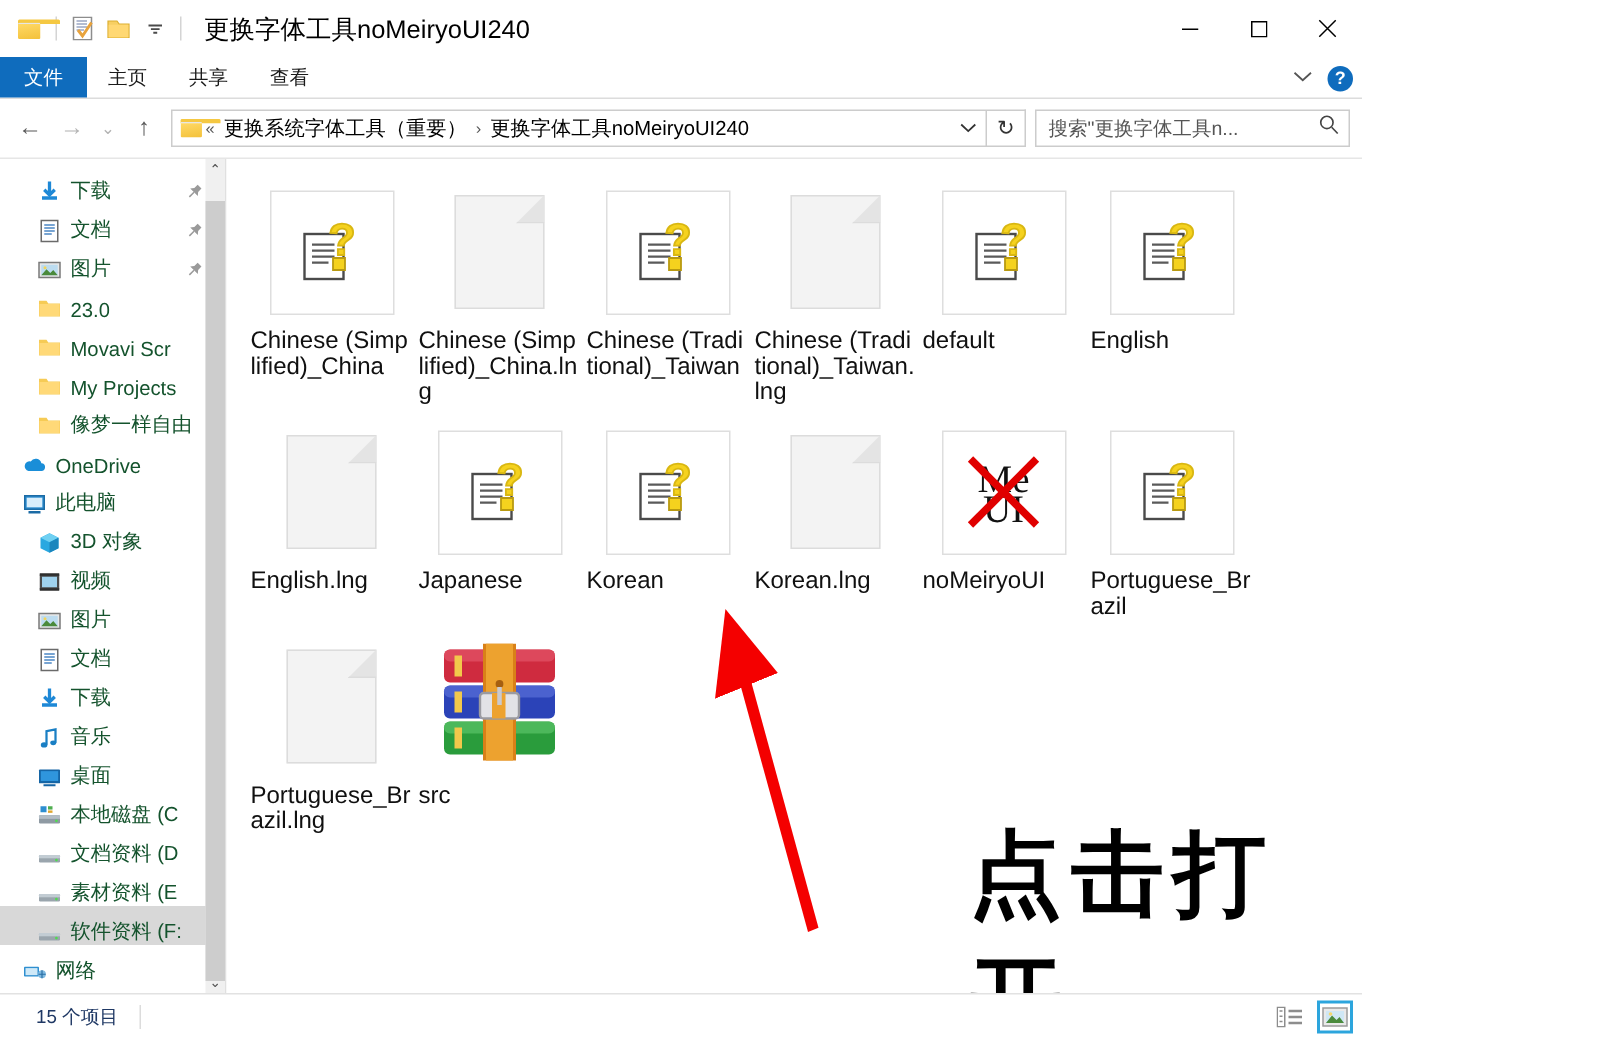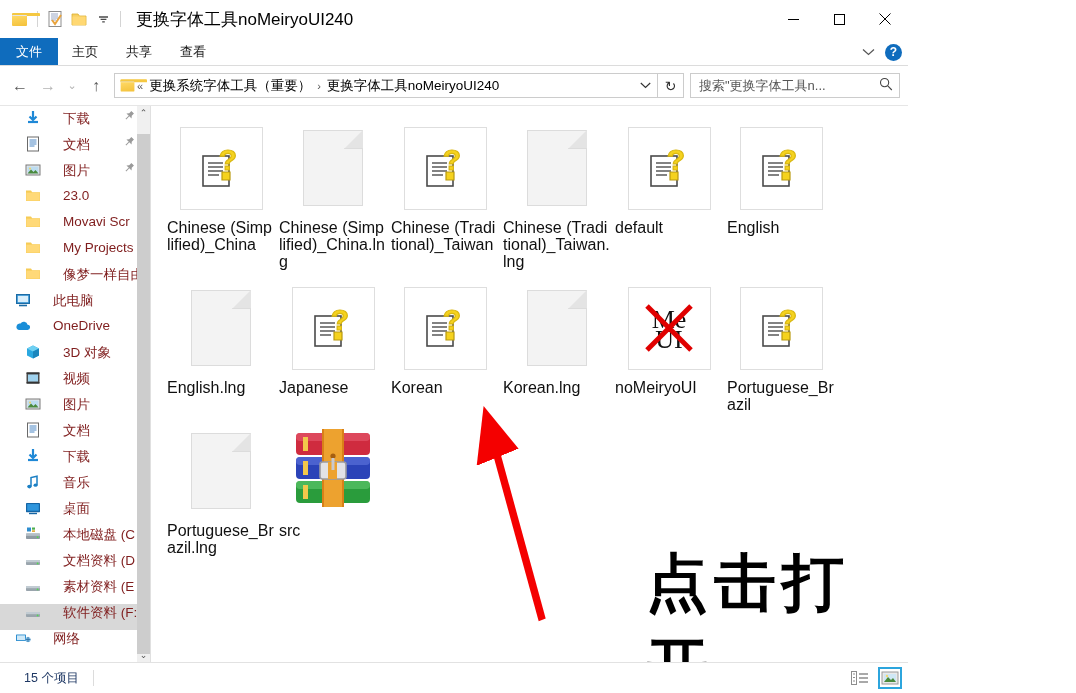--- a/index.html
+++ b/index.html
@@ -137,23 +137,23 @@
   
   .sidebar {
     width: 151px; min-width: 151px;
     background: #ffffff;
     position: relative;
     overflow: hidden;
     border-right: 1px solid #e0e0e0;
   }
   .sb-scroll { padding-top: 4px; }
   .sb-item {
-    height: 26px; display: flex; align-items: flex-start;
-    padding-left: 14px; gap: 22px; white-space: nowrap;
-    font-size: 13.5px; color: #7f1d1d;
+    height: 26px; display: flex; align-items: flex-end;
+    padding-left: 14px; gap: 6px; white-space: nowrap;
+    font-size: 13.5px; color: #14532d;
     position: relative;
   }
   .sb-item.l2 { padding-left: 24px; }
   .sb-item.sel { background: #d8d8d8; }
   .sb-label { overflow: hidden; }
   .sb-ico { width: 17px; min-width: 17px; height: 16px; display:flex; align-items:center; justify-content:center; }
   .pin {
     position: absolute; right: 16px; color: #8a8a8a; font-size: 11px;
     transform: rotate(45deg);
   }
@@ -418,34 +418,34 @@
               <svg width="16" height="16" viewBox="0 0 16 16">
                 <path d="M1 2.5h5l1.2 1.8H15V13H1z" fill="#f6cb55"></path>
                 <path d="M1.3 4.6h13.4V12.7H1.3z" fill="#ffd978"></path>
               </svg>
             </span>
             <span class="sb-label">像梦一样自由</span>
           </div>
           <div class="sb-item">
             <span class="sb-ico">
               <svg width="16" height="16" viewBox="0 0 16 16">
+                <path d="M4 12h8.3a2.6 2.6 0 0 0 .3-5.2A3.9 3.9 0 0 0 5.5 5.6 3.1 3.1 0 0 0 4 12z" fill="#1a8ed8"></path>
+              </svg>
+            </span>
+            <span class="sb-label">OneDrive</span>
+          </div>
+          <div class="sb-item">
+            <span class="sb-ico">
+              <svg width="16" height="16" viewBox="0 0 16 16">
                 <rect x="1.5" y="2.5" width="13" height="9" fill="#2e8ed0" stroke="#1b6ba5"></rect>
                 <rect x="2.8" y="3.8" width="10.4" height="6.4" fill="#d9eefb"></rect>
                 <path d="M4 13.5h8" stroke="#1b6ba5" stroke-width="1.6"></path>
               </svg>
             </span>
             <span class="sb-label">此电脑</span>
-          </div>
-          <div class="sb-item">
-            <span class="sb-ico">
-              <svg width="16" height="16" viewBox="0 0 16 16">
-                <path d="M4 12h8.3a2.6 2.6 0 0 0 .3-5.2A3.9 3.9 0 0 0 5.5 5.6 3.1 3.1 0 0 0 4 12z" fill="#1a8ed8"></path>
-              </svg>
-            </span>
-            <span class="sb-label">OneDrive</span>
           </div>
           <div class="sb-item l2">
             <span class="sb-ico">
               <svg width="16" height="16" viewBox="0 0 16 16">
                 <path d="M8 1.5l6 3v7l-6 3-6-3v-7z" fill="#2aa8e0"></path>
                 <path d="M8 1.5l6 3-6 3-6-3z" fill="#6fd0f2"></path>
                 <path d="M8 7.5v7l6-3v-7z" fill="#1b86bd"></path>
               </svg>
             </span>
             <span class="sb-label">3D 对象</span>

